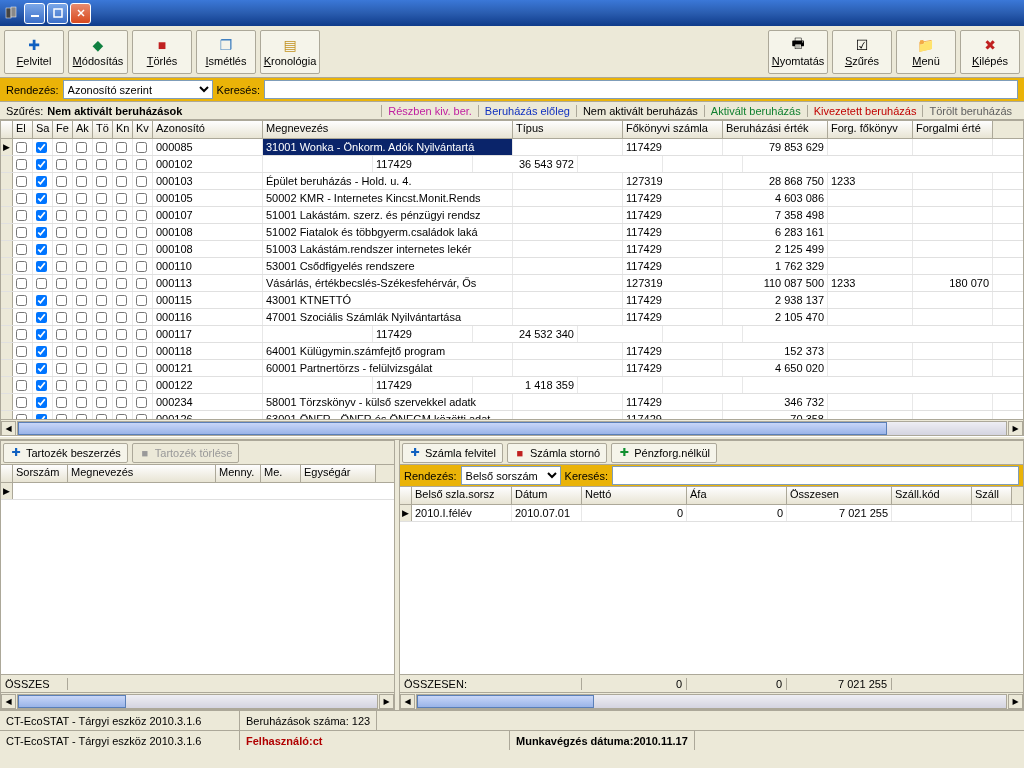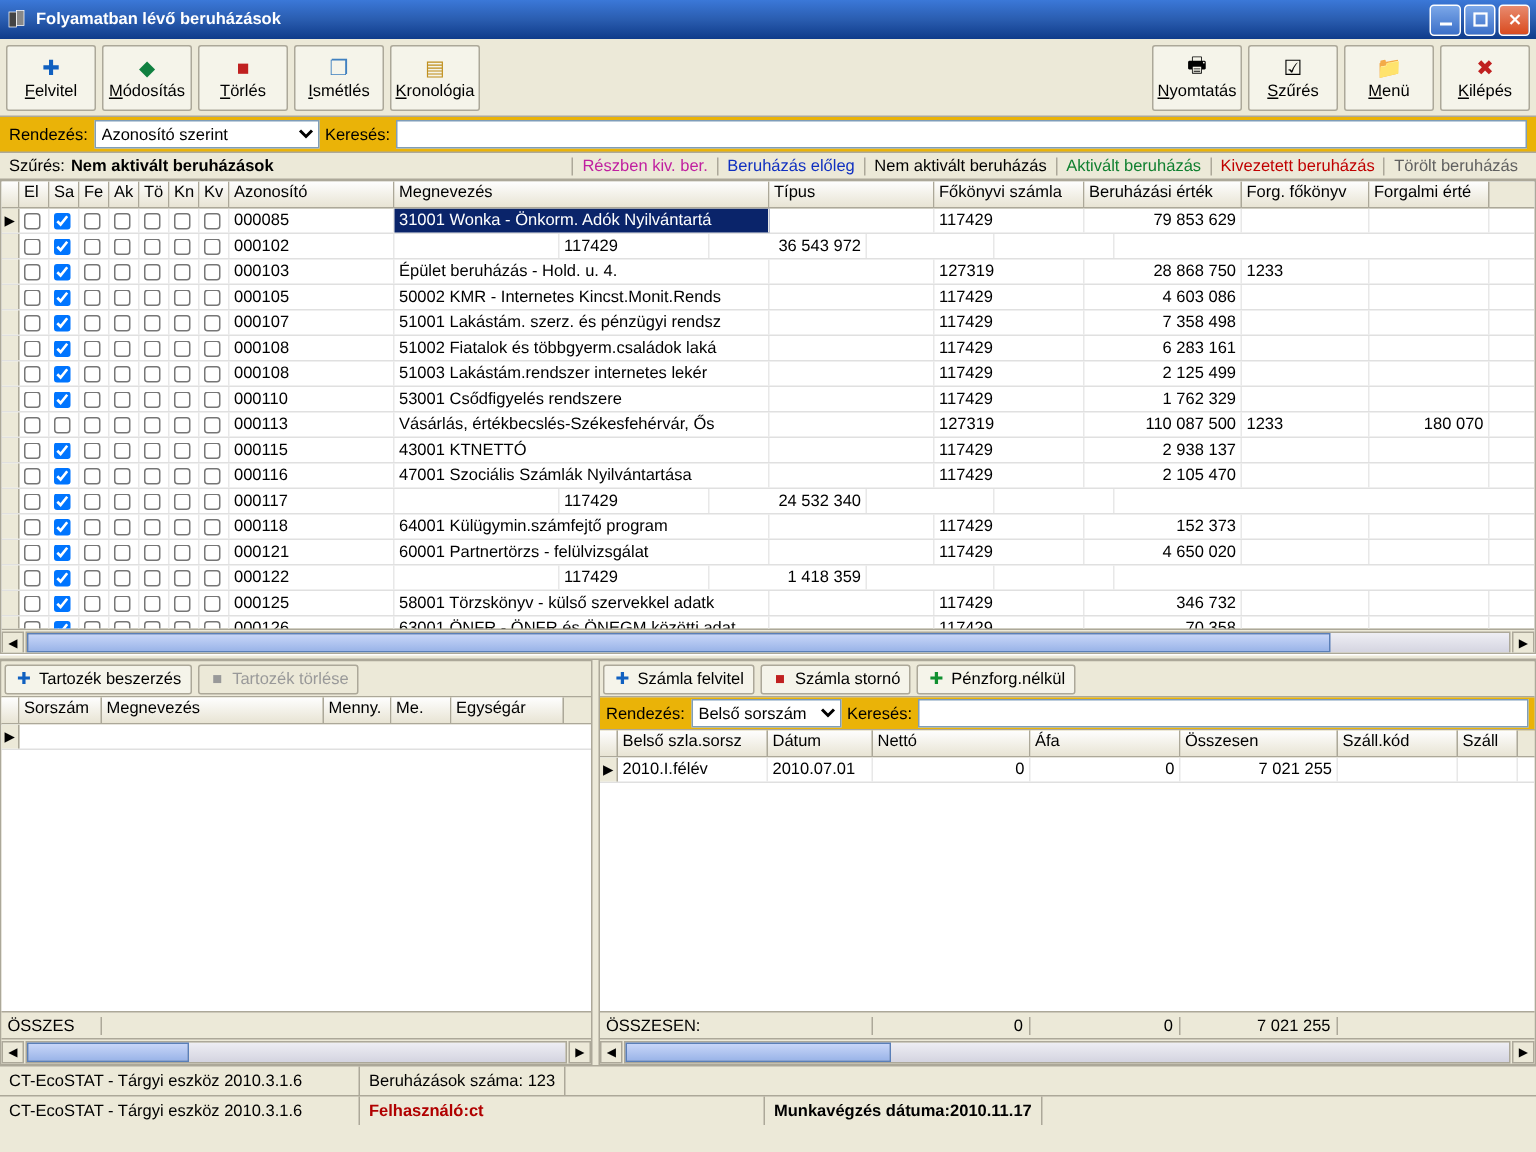--- a/index.html
+++ b/index.html
@@ -87,21 +87,20 @@
 </head>
 <body>
 
 <div class="titlebar">
   <span class="titlebar-icon">
     <svg width="14" height="14" viewBox="0 0 14 14">
         <rect x="1" y="2" width="5" height="10" fill="#444" stroke="#fff" stroke-width="0.5"></rect>
         <rect x="6" y="1" width="5" height="10" fill="#888" stroke="#fff" stroke-width="0.5"></rect>
       </svg>
   </span>
-  <span class="titlebar-title">Folyamatban lévő beruházások</span>
   <div class="titlebar-btns">
     <div class="titlebar-btn">
         <svg width="10" height="10">
           <rect x="1" y="7" width="8" height="2" fill="white"></rect>
         </svg>
       </div>
     <div class="titlebar-btn">
         <svg width="10" height="10">
           <rect x="1" y="1" width="8" height="8" fill="none" stroke="white" stroke-width="1.5"></rect>
         </svg>
@@ -670,21 +669,21 @@
         </div>
         <div class="c" style="width: 20px;">
           <input type="checkbox" style="">
         </div>
         <div class="c" style="width: 20px;">
           <input type="checkbox" style="">
         </div>
         <div class="c" style="width: 20px;">
           <input type="checkbox" style="">
         </div>
-        <div class="c" style="width: 110px;">000125</div>
+        <div class="c" style="width: 110px;">000234</div>
         <div class="c" style="width: 250px;">58001 Törzskönyv - külső szervekkel adatk</div>
         <div class="c" style="width: 110px;"></div>
         <div class="c" style="width: 100px;">117429</div>
         <div class="c num" style="width: 105px;">346 732</div>
         <div class="c" style="width: 85px;"></div>
         <div class="c num" style="width: 80px;"></div>
       </div>
       <div class="grid-row">
         <div class="row-indicator"></div>
         <div class="c" style="width: 20px;">

